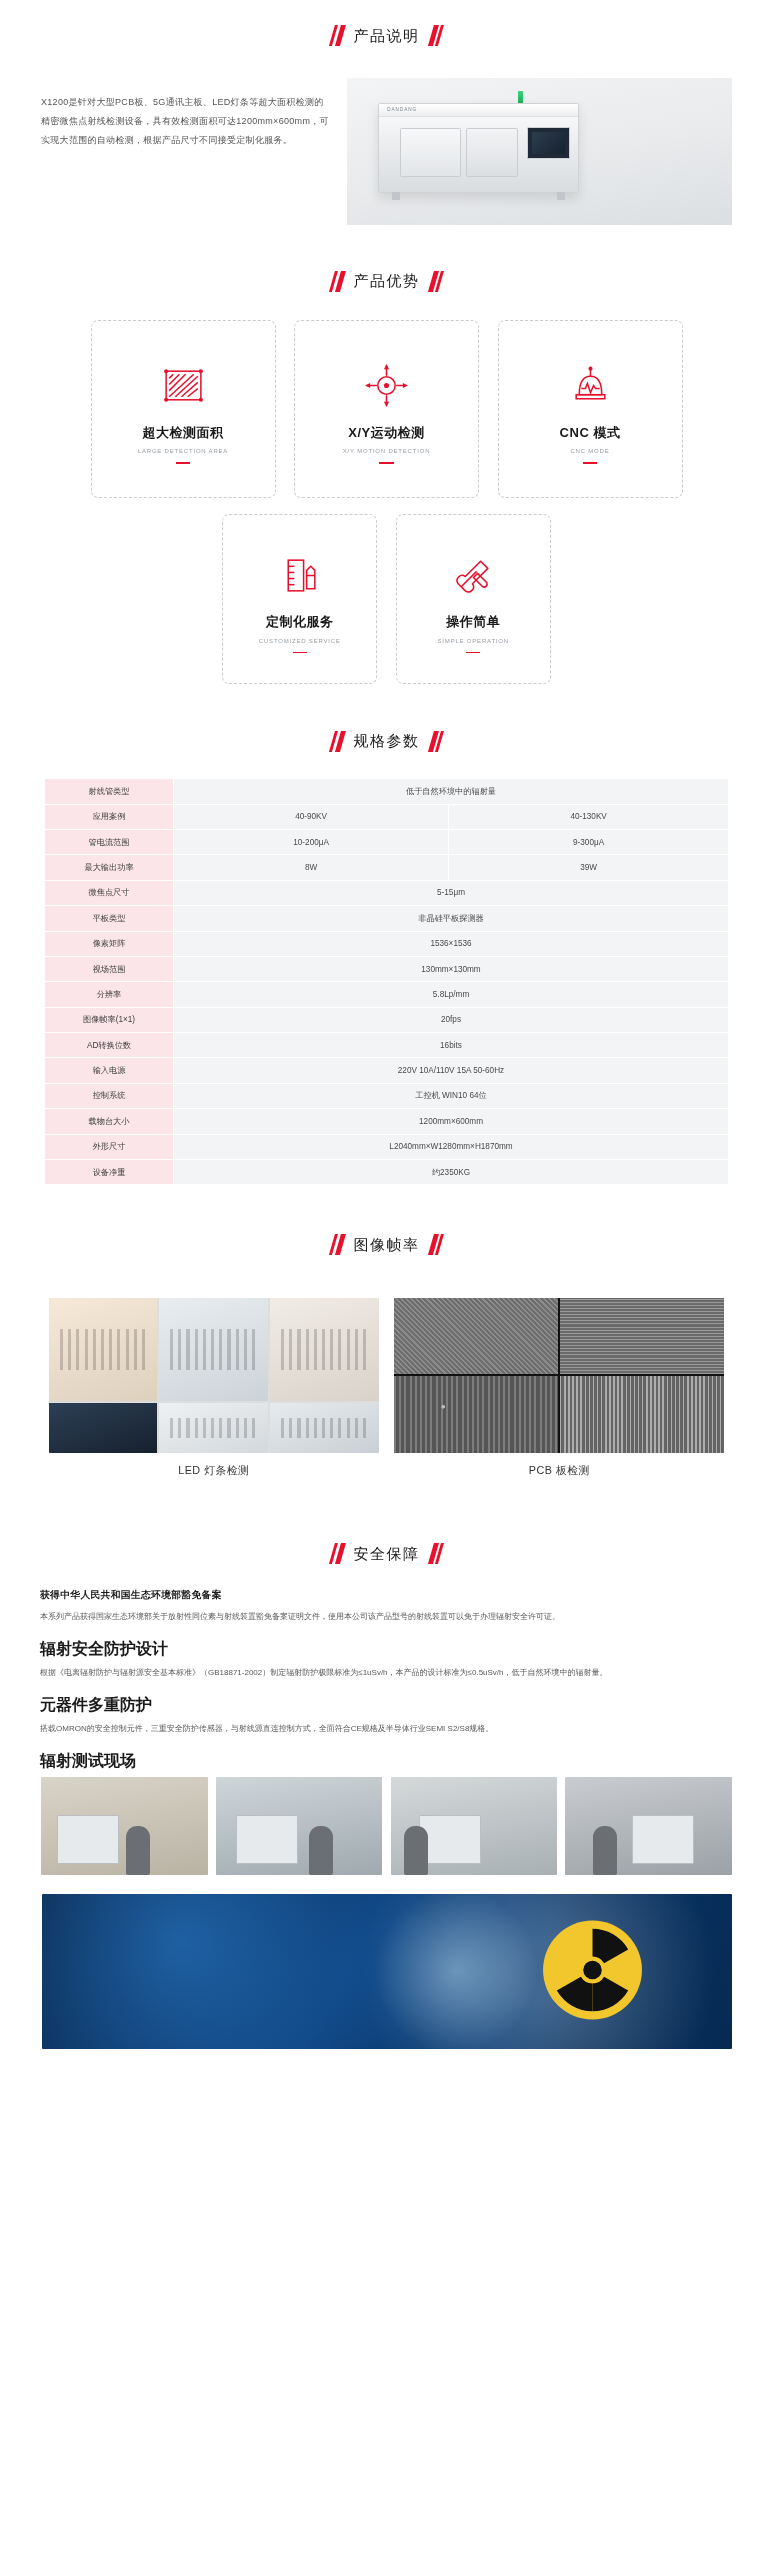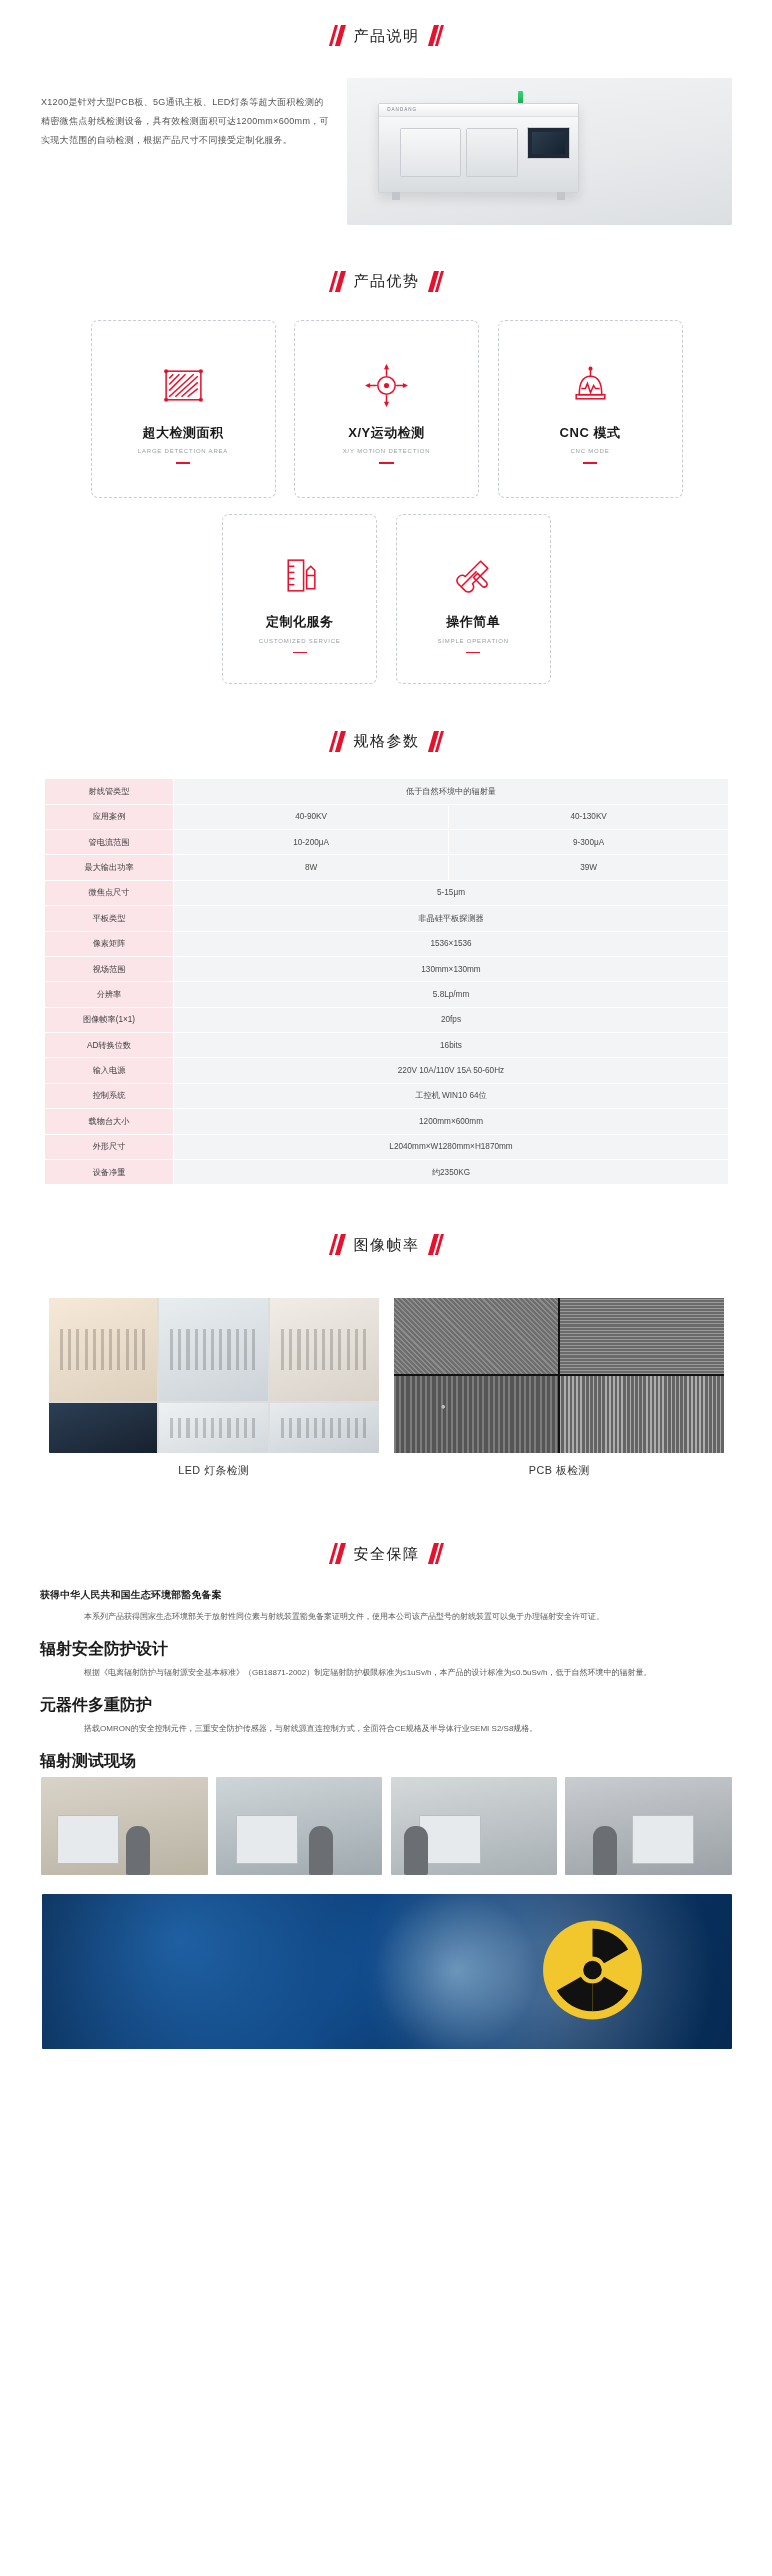--- a/index.html
+++ b/index.html
@@ -182,21 +182,21 @@
   .x4 { background:
       repeating-linear-gradient(90deg,#adadad 0 1.5px,#646464 1.5px 4.1px),
       repeating-linear-gradient(0deg,#9c9c9c 0 1.5px,#585858 1.5px 4.6px); }
 
   
   .safety-body { padding: 0 40px; }
   .safety-lead {
     font-size: 9.8px; font-weight: bold; color: #1a1a1a; letter-spacing: 0.3px;
     margin-bottom: 7.2px;
   }
-  .safety-p { font-size: 8px; line-height: 1.95; color: #5a5a5a; margin-bottom: 14.4px; margin-left: 44px; }
+  .safety-p { font-size: 8px; line-height: 1.95; color: #5a5a5a; margin-bottom: 14.4px; }
   .safety-h { font-size: 16px; font-weight: bold; color:#1a1a1a; margin-bottom: 5.2px; }
 
   .photos-row { display:flex; gap: 8.2px; padding: 0 41px; margin-top: 5.2px;}
   .photo { flex:1; height: 98px; border-radius: 1px; position:relative; overflow:hidden; }
   .p1 { background: linear-gradient(170deg,#d9d4c8,#b9b3a4); }
   .p2 { background: linear-gradient(170deg,#cfd6da,#9fa9ae); }
   .p3 { background: linear-gradient(170deg,#d5d9da,#a8b0b4); }
   .p4 { background: linear-gradient(170deg,#c9ccd0,#9ba1a6); }
   .figure { position:absolute; bottom:0; width:24px; height:49px; background:#6b6f73; border-radius: 11.3px 11.3px 2.1px 2.1px; }
   .machine-box { position:absolute; bottom:11.3px; width:62px; height:49px; background:#e7eaec; border:0.5px solid #b9bec2; border-radius:1.5px; }

